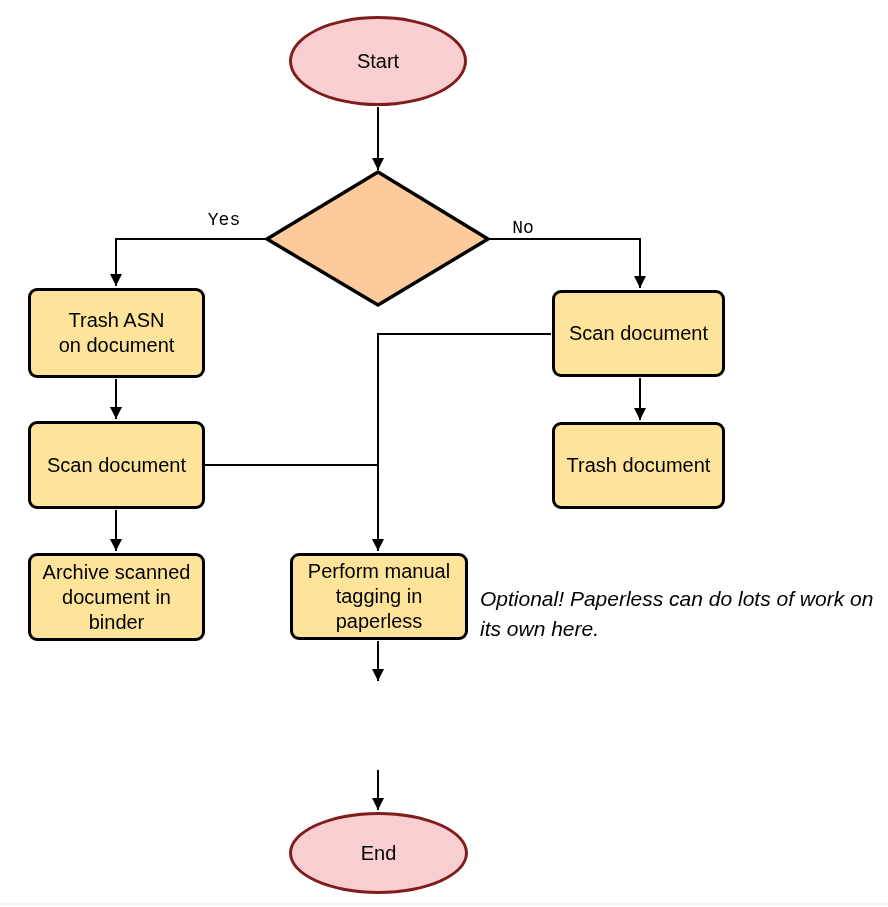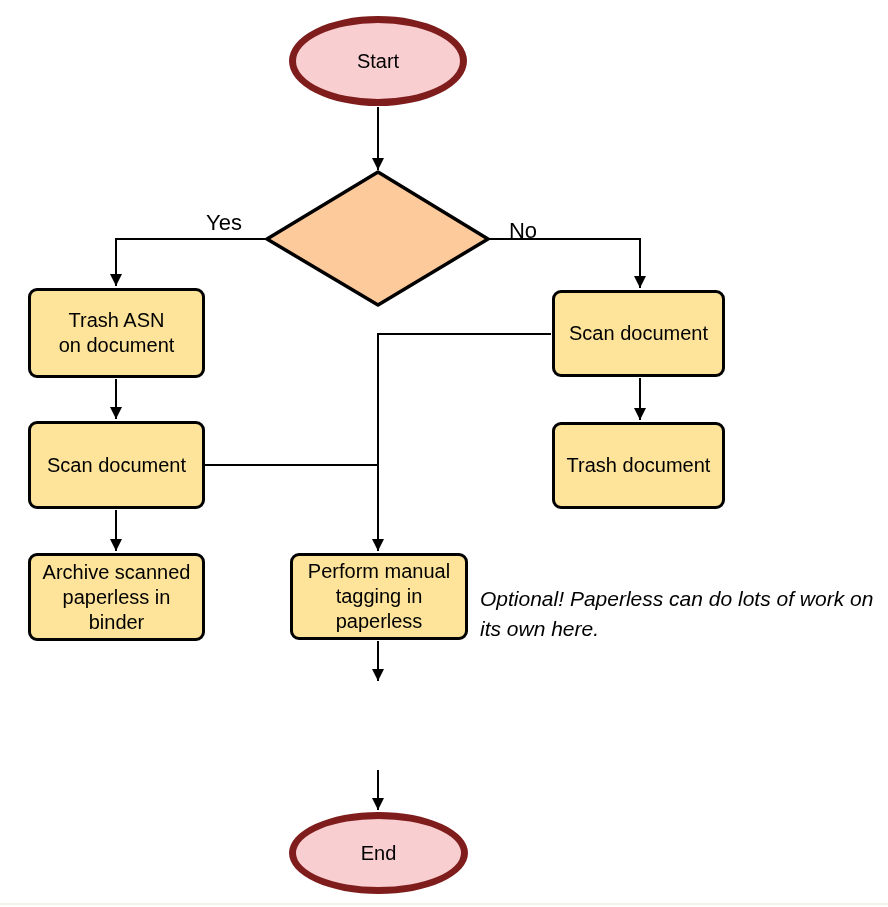--- a/index.html
+++ b/index.html
@@ -43,31 +43,32 @@
     color: #000000;
     box-sizing: border-box;
   }
   .process {
     background: #fee49a;
     border: 3px solid #000000;
     border-radius: 9px;
   }
   .terminal {
     background: #f9ced1;
-    border: 7px solid #7f1d1d;
+    border: 3px solid #7f1d1d;
     border-radius: 50%;
   }
   .diamond-label {
     background: transparent;
   }
   .edge-label {
     position: absolute;
-    font-size: 22px;
+    font-size: 18px;
     color: #000000;
     text-align: center;
+    font-family: Liberation Mono, monospace;
   }
   .note {
     position: absolute;
     left: 480px;
     top: 584px;
     width: 410px;
     font-size: 21px;
     line-height: 30px;
     font-style: italic;
     color: #000000;
@@ -126,21 +127,21 @@
   <div class="edge-label l-yes">Yes</div>
 
   <div class="edge-label l-no">No</div>
 
   <div class="node process n-write-asn">Trash ASN
 on document</div>
 
   <div class="node process n-scan-left">Scan document</div>
 
   <div class="node process n-archive">Archive scanned
-paperless in
+document in
 binder</div>
 
   <div class="node process n-scan-right">Scan document</div>
 
   <div class="node process n-tagging">Perform manual
 tagging in
 paperless</div>
 
   <div class="node process n-trash">Trash document</div>
 

